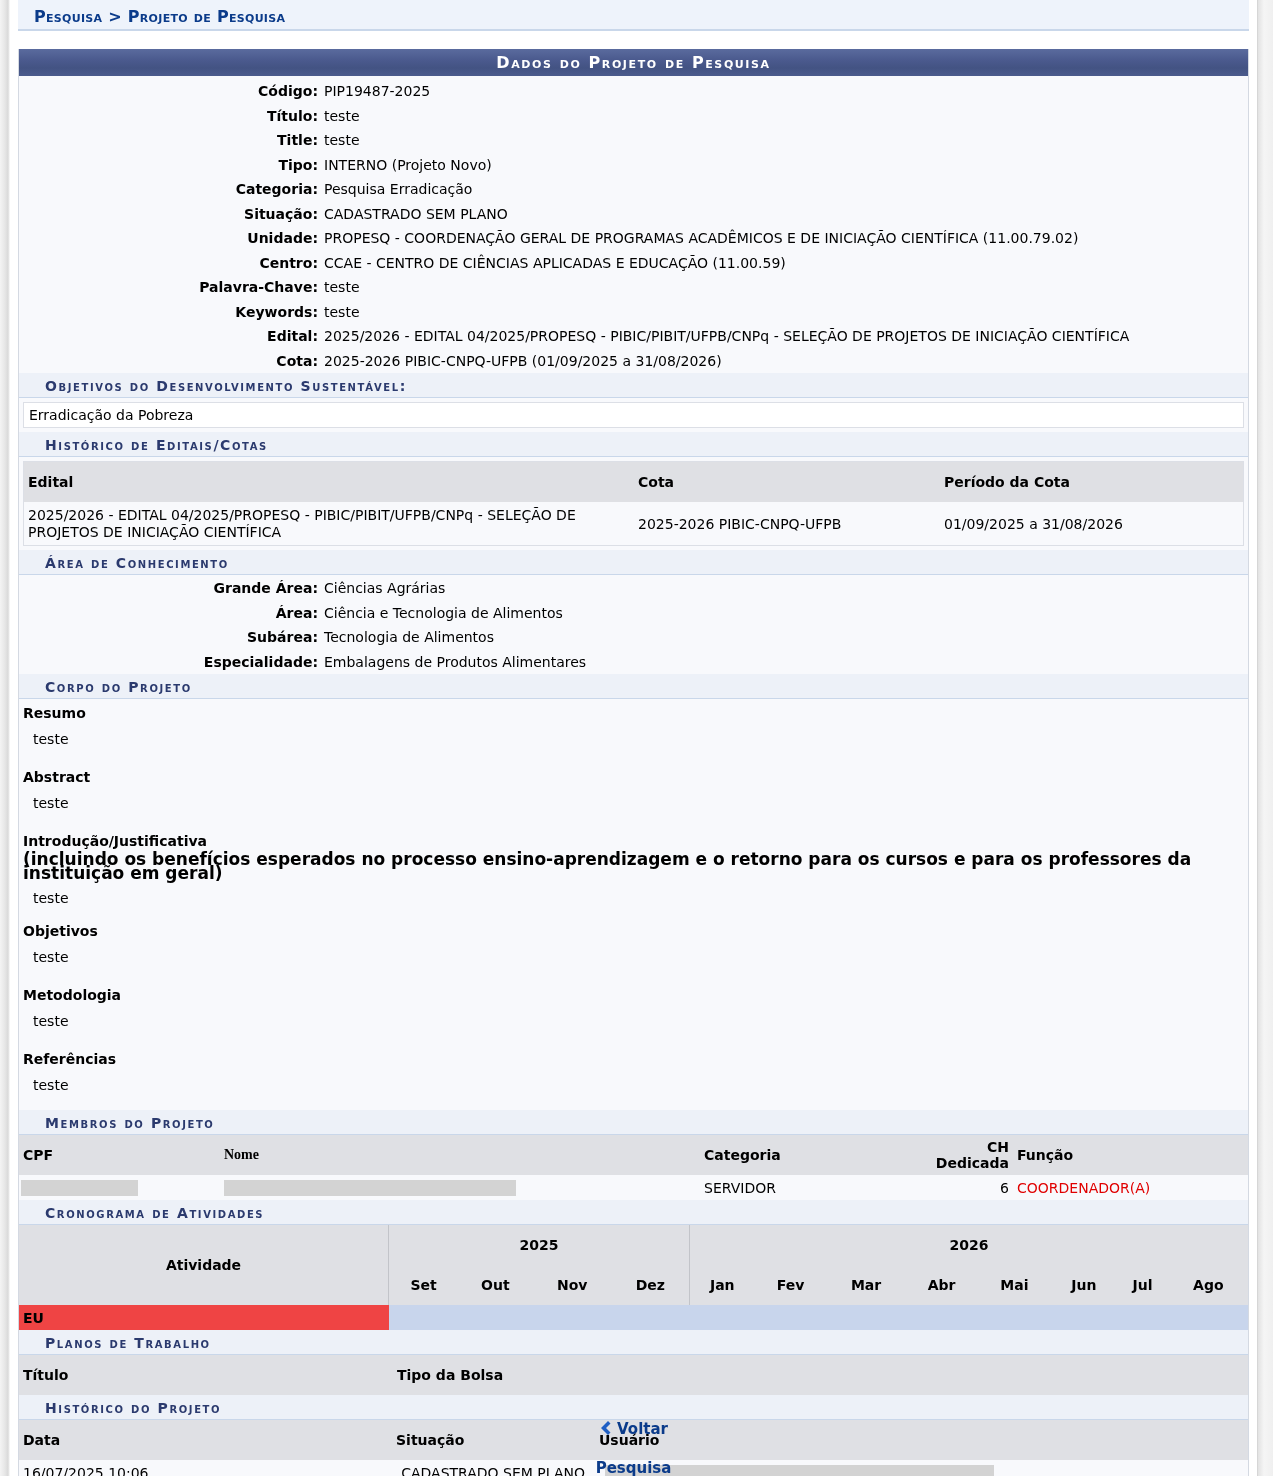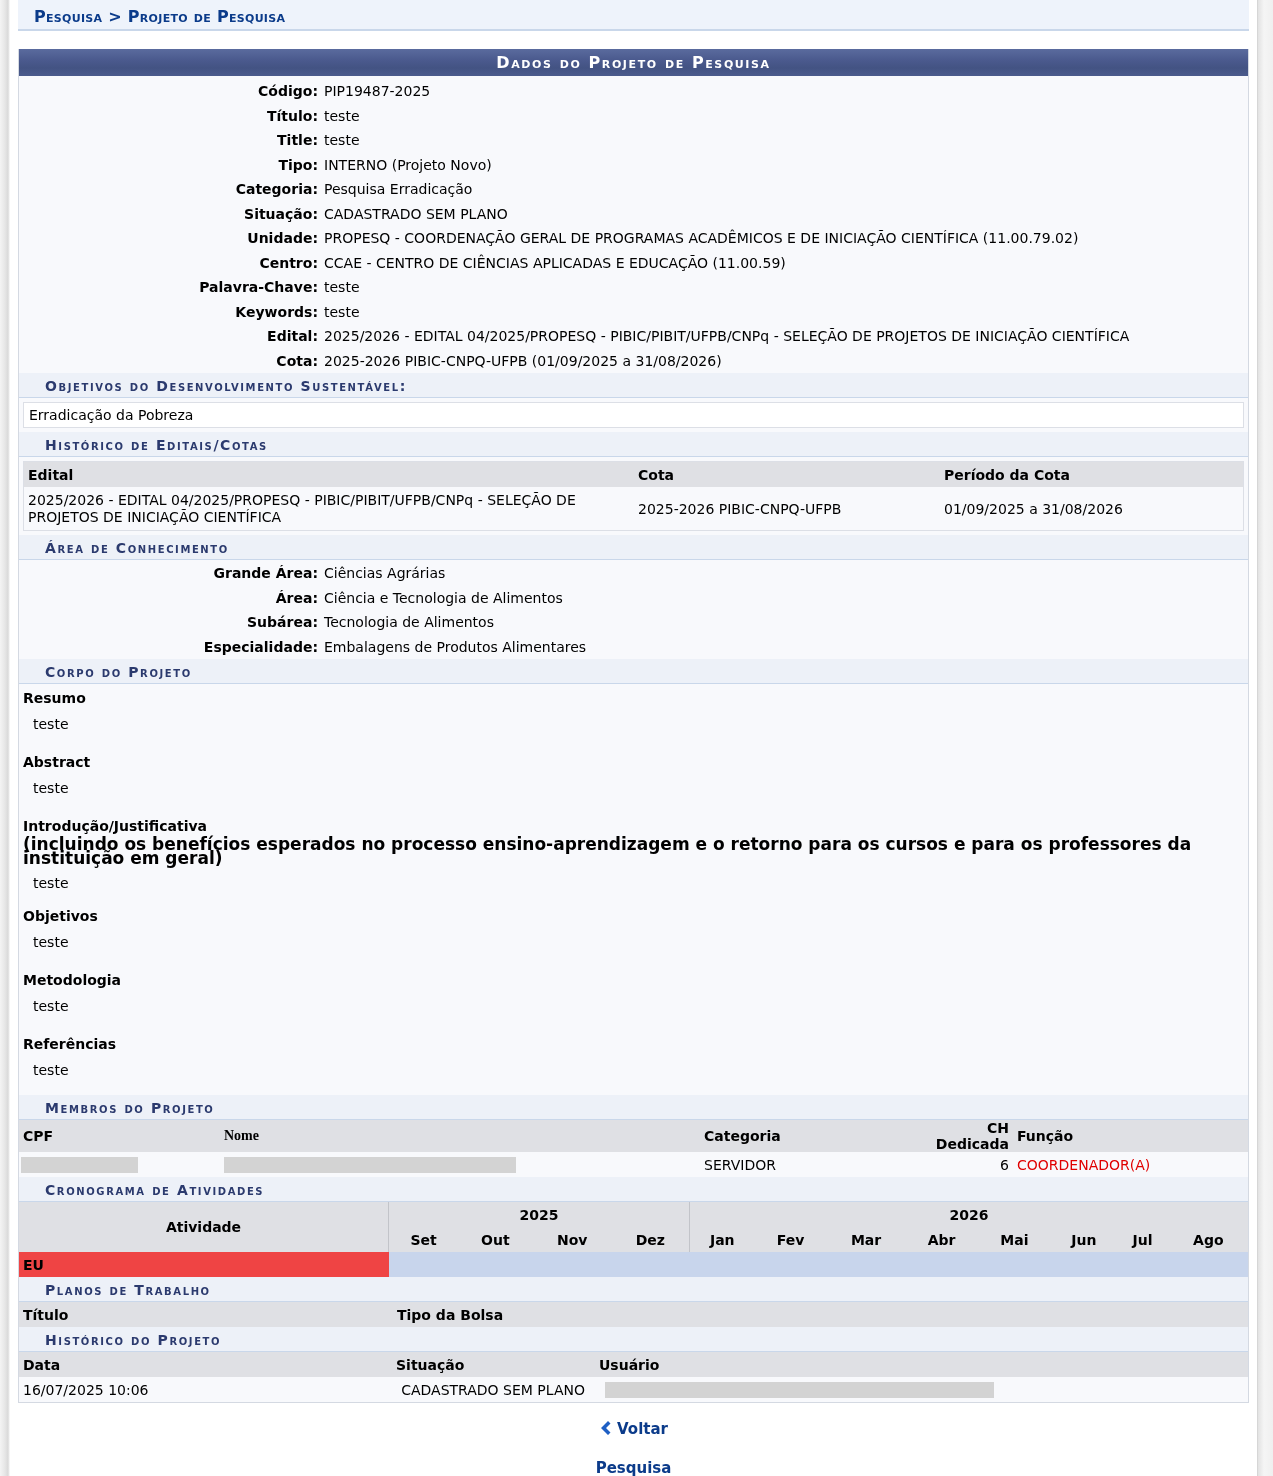--- a/index.html
+++ b/index.html
@@ -26,21 +26,21 @@
     background: linear-gradient(to bottom, #5a6b9e 0, #4b5a8e 40%, #435383 70%, #4b5b8c 100%); }
   .kv { display: flex; height: 24.5px; line-height: 24px; }
   .kv .k { width: 305px; text-align: right; font-weight: bold; padding-right: 6px; box-sizing: border-box; }
   .kv .v { flex: 1; }
   .sec { height: 24px; line-height: 26px; background: #edf1f8; border-bottom: 1px solid #c9d7ea;
     padding-left: 26px; color: #2b3a6e; font-weight: bold; font-variant: small-caps;
     font-size: 14px; letter-spacing: 1.6px; }
   .ods { margin: 4px 4px 4px 4px; border: 1px solid #dcdfe6; background: #fff; height: 24px; line-height: 25px; padding-left: 5px; }
   table { border-collapse: collapse; width: 100%; }
   .tbl-wrap { margin: 4px 4px 4px 4px; border: 1px solid #dcdfe6; }
-  th { background: #dfe0e4; text-align: left; font-weight: bold; padding: 0 4px; height: 25px; }
+  th { background: #dfe0e4; text-align: left; font-weight: bold; padding: 0 4px; height: 40px; }
   td { padding: 0 4px; background: #f8f9fc; }
   .body-label { font-weight: bold; padding-left: 4px; height: 24px; line-height: 26px; }
   .body-sub { font-weight: bold; font-size: 17px; padding-left: 4px; line-height: 14px; }
   .body-text { padding-left: 14px; height: 40px; line-height: 30px; }
   .redacted { display: inline-block; height: 16px; background: #d3d3d3; vertical-align: middle; }
   .red { color: #e00000; }
   .crono th { text-align: center; background: #dfe0e4; padding: 0; }
   .crono .blue { background: #c8d5ec; }
   .crono .act { background: #ef4444; font-weight: bold; padding-left: 4px; text-align: left; }
   .foot { position: absolute; left: 0; width: 1231px; text-align: center; color: #0b3b8a; font-weight: bold; font-size: 15px; }

